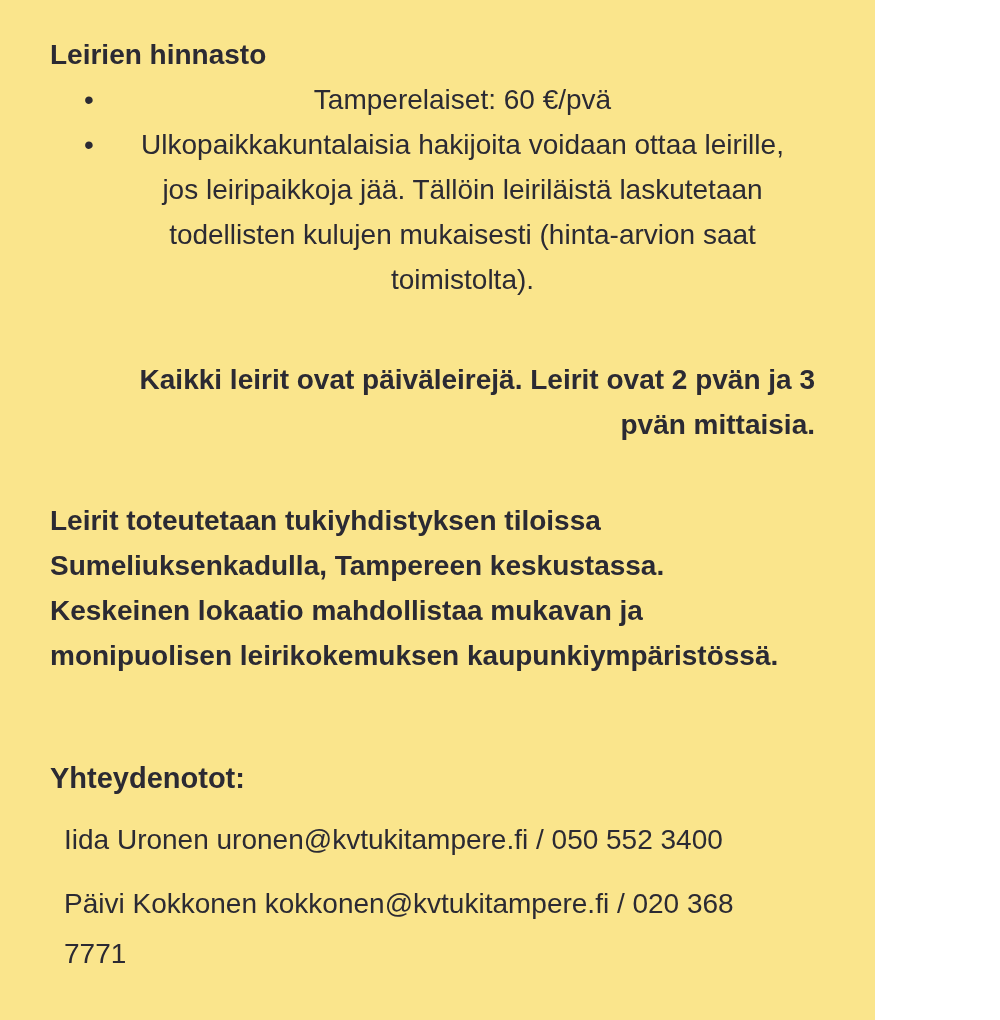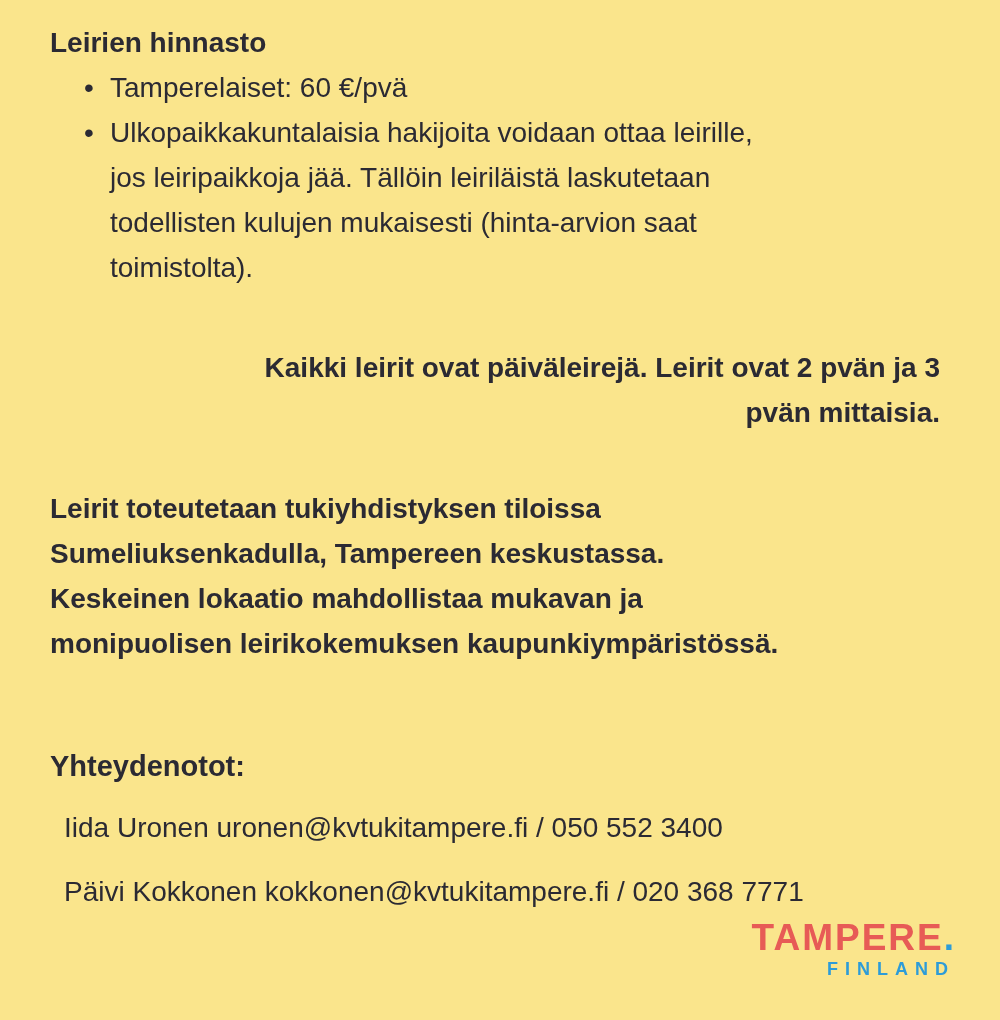--- a/index.html
+++ b/index.html
@@ -1,41 +1,42 @@
 <!DOCTYPE html>
 <html><head>
 <meta charset="utf-8">
 <style>
   html, body {
     margin: 0;
     padding: 0;
   }
   .page {
     position: relative;
-    width: 1000px;
+    width: 875px;
     height: 1020px;
     box-sizing: border-box;
     background: #FAE58C;
     color: #2B2A33;
     font-family: "Liberation Sans", "DejaVu Sans", sans-serif;
     font-size: 28px;
     line-height: 45px;
-    padding: 20px 60px 0 50px;
+    padding: 32px 60px 0 50px;
     overflow: hidden;
   }
   .heading {
     font-size: 28px;
     line-height: 45px;
     font-weight: 700;
     margin: 0;
   }
   ul.bullet-list {
     list-style: none;
     margin: 0;
     padding: 0 0 0 60px;
+    text-align: center;
   }
   ul.bullet-list li {
     position: relative;
     white-space: pre-line;
   }
   ul.bullet-list li::before {
     content: "\2022";
     position: absolute;
     left: -26px;
     top: 0;
@@ -108,20 +109,14 @@
 Sumeliuksenkadulla, Tampereen keskustassa.
 Keskeinen lokaatio mahdollistaa mukavan ja
 monipuolisen leirikokemuksen kaupunkiympäristössä.</p>
 
   <h2 class="contacts-heading">Yhteydenotot:</h2>
 
   <p class="contact-line">Iida Uronen uronen@kvtukitampere.fi / 050 552 3400</p>
 
   <p class="contact-line">Päivi Kokkonen kokkonen@kvtukitampere.fi / 020 368 7771</p>
 
-  <div class="logo">
-    <div class="logo-top">
-      <span class="logo-city">TAMPERE</span><span class="logo-dot">.</span>
-    </div>
-    <div class="logo-country">FINLAND</div>
-  </div>
 
 </div>
 
 </body></html>

